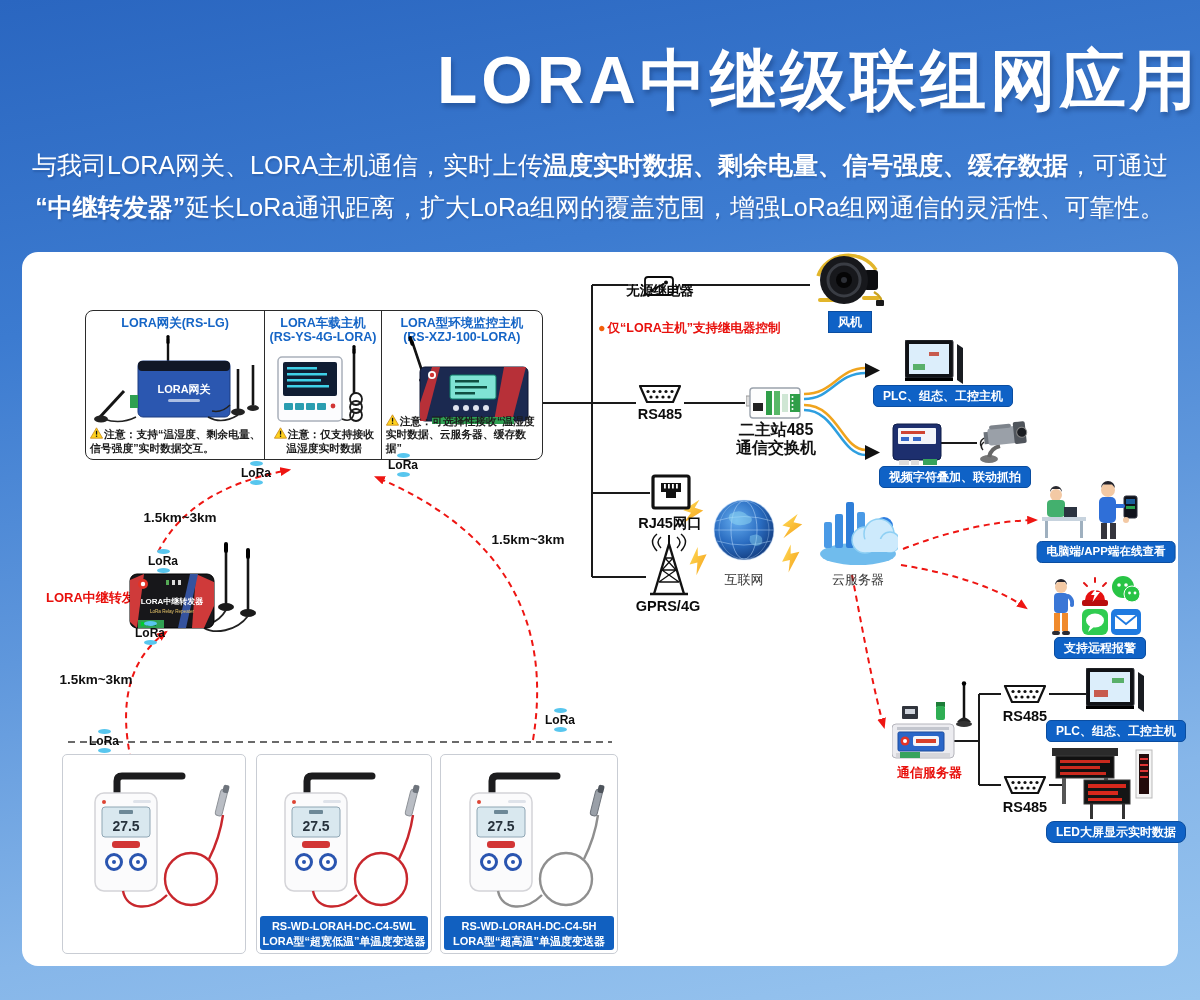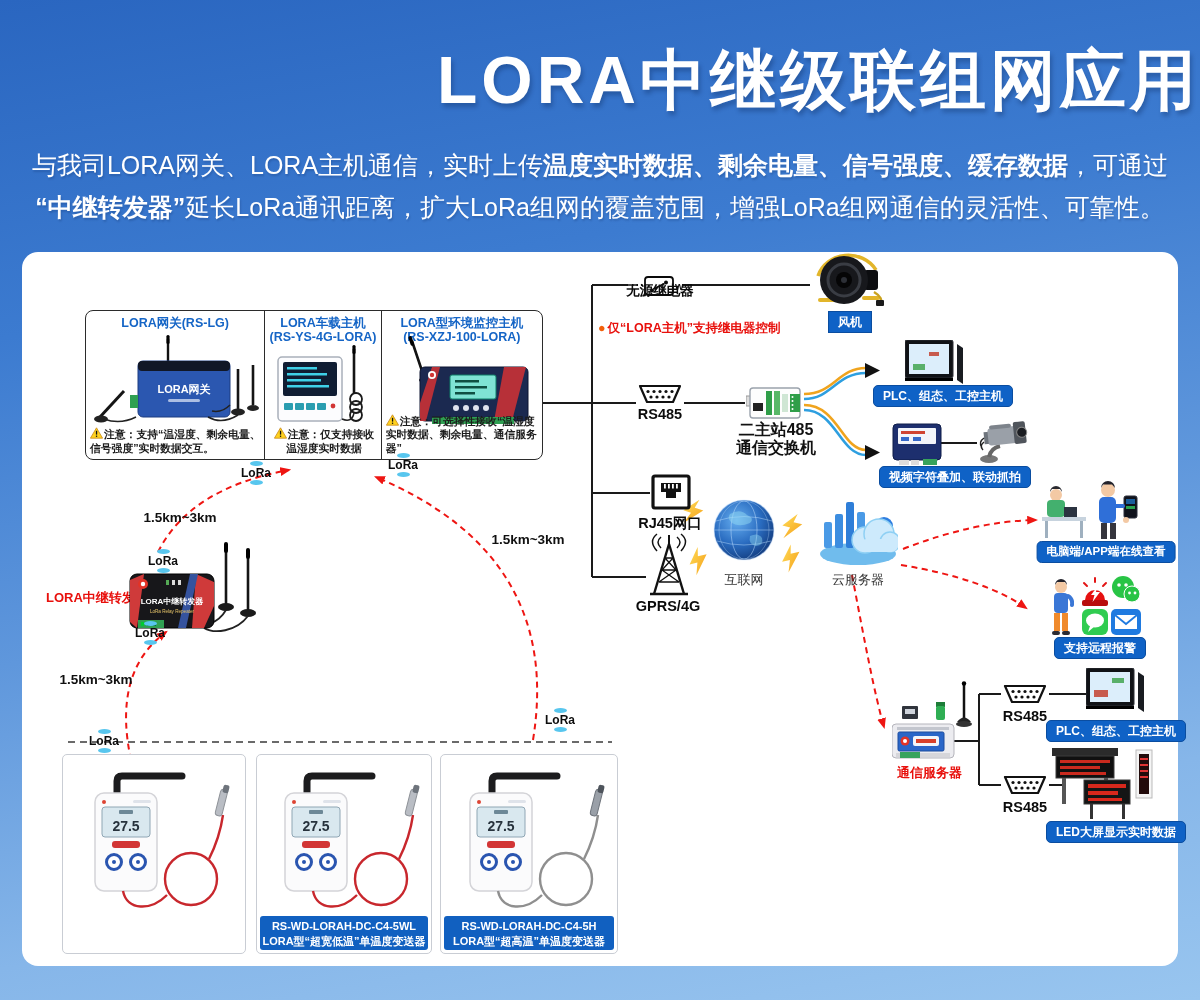--- a/index.html
+++ b/index.html
@@ -212,21 +212,21 @@
             <circle cx="100" cy="75" r="3" fill="#dfe3ee"></circle>
           <rect x="46" y="84" width="82" height="7" fill="#2fa052"></rect>
           <circle cx="46" cy="42" r="4" fill="#fff"></circle>
             <circle cx="46" cy="42" r="2.2" fill="#d23535"></circle>
         </svg>
         <div class="pnote">
           <svg width="13" height="12" viewBox="0 0 13 12">
               <path d="M6.5 0.8 L12.6 11.2 H0.4 Z" fill="#ffd21e" stroke="#c8881a" stroke-width="0.8"></path>
               <rect x="5.9" y="3.8" width="1.3" height="3.8" fill="#111"></rect>
               <rect x="5.9" y="8.6" width="1.3" height="1.3" fill="#111"></rect>
-            </svg><span>注意：可选择性接收“温湿度实时数据、剩余电量、通信服务器”</span>
+            </svg><span>注意：可选择性接收“温湿度实时数据、云服务器、缓存数据”</span>
         </div>
       </div>
     </div>
 
     <svg class="abs" style="left:644px;top:274px;" width="40" height="24" viewBox="0 0 40 24">
       <rect x="1" y="3" width="28" height="18" rx="3" fill="#fff" stroke="#0a0a0a" stroke-width="1.8"></rect>
       <circle cx="8" cy="16.5" r="2" fill="#0a0a0a"></circle>
         <circle cx="22" cy="8.5" r="2" fill="#0a0a0a"></circle>
       <line x1="9.5" y1="15" x2="20.5" y2="9.5" stroke="#0a0a0a" stroke-width="1.8"></line>
       <text x="31" y="16" font-size="9" font-weight="bold" fill="#0a0a0a">W</text>
@@ -496,21 +496,21 @@
         <rect x="90" y="18" width="8" height="2" fill="#d33"></rect>
         <rect x="90" y="24" width="8" height="2" fill="#d33"></rect>
         <rect x="90" y="30" width="8" height="2" fill="#d33"></rect>
       <rect x="34" y="34" width="46" height="24" fill="#151515" stroke="#3a3a3a"></rect>
       <rect x="38" y="38" width="38" height="4" fill="#d8281c"></rect>
         <rect x="38" y="45" width="30" height="4" fill="#d8281c"></rect>
         <rect x="38" y="52" width="34" height="3" fill="#d8281c"></rect>
       <rect x="40" y="58" width="3" height="15" fill="#333"></rect>
         <rect x="72" y="58" width="3" height="15" fill="#333"></rect>
     </svg>
-    <div class="badge" style="left:1116px;top:821px;">LED大屏显示实时数据</div>
+    <div class="badge" style="left:1116px;top:821px;border-radius:8px;">LED大屏显示实时数据</div>
 
     <div class="redlabel" style="left:46px;top:589px;">LORA中继转发器</div>
     <svg class="abs" style="left:128px;top:540px;" width="134" height="104" viewBox="0 0 134 104">
       <line x1="98" y1="8" x2="98" y2="64" stroke="#151515" stroke-width="2.6"></line>
       <rect x="96" y="2" width="4" height="11" rx="2" fill="#000"></rect>
       <ellipse cx="98" cy="67" rx="8" ry="4" fill="#1a1a1a"></ellipse>
       <line x1="120" y1="14" x2="120" y2="70" stroke="#151515" stroke-width="2.6"></line>
       <rect x="118" y="8" width="4" height="11" rx="2" fill="#000"></rect>
       <ellipse cx="120" cy="73" rx="8" ry="4" fill="#1a1a1a"></ellipse>
       <path d="M98,70 C90,84 74,88 64,84 M120,76 C108,92 86,94 76,88" stroke="#222" stroke-width="1.8" fill="none"></path>

